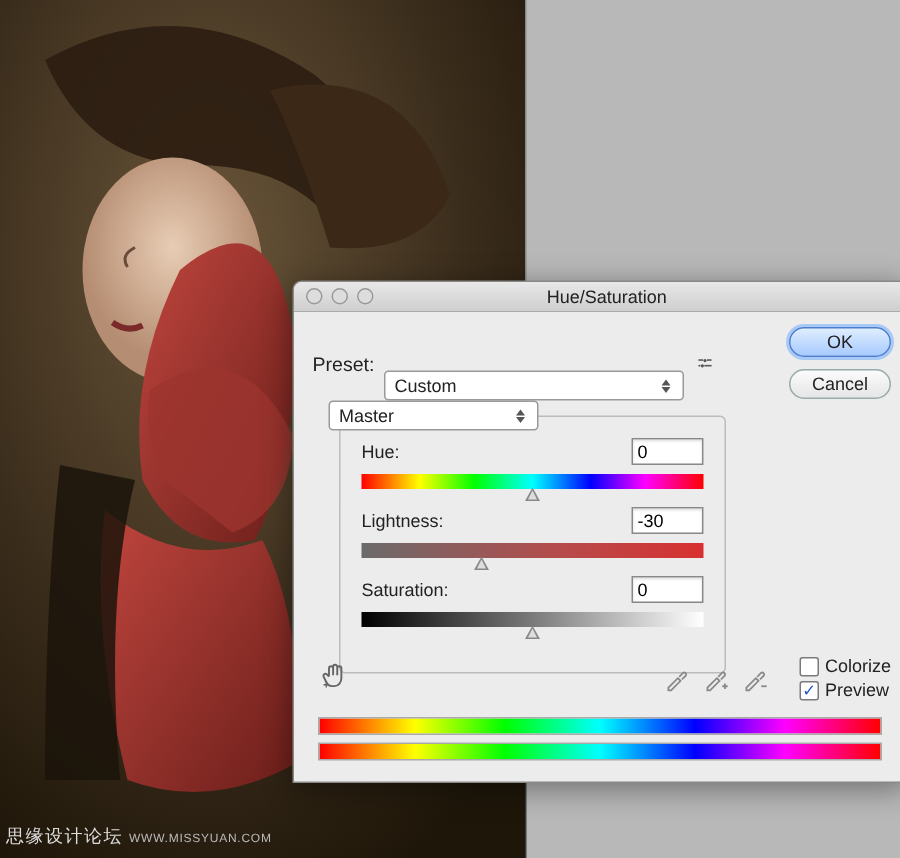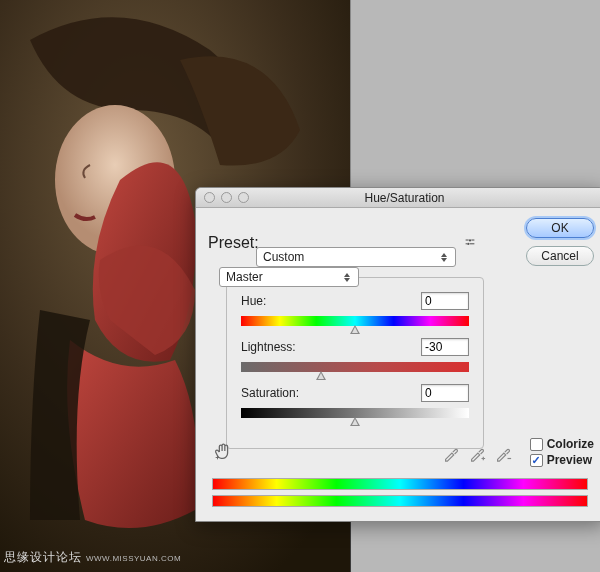--- a/index.html
+++ b/index.html
@@ -9,21 +9,21 @@
   .gray-lower { position: absolute; left: 0; top: 190px; width: 250px; height: 382px; background: #b8b8b8; }
 
   .dialog { position: absolute; left: 195px; top: 187px; width: 410px; height: 335px; background: #ececec; border: 1px solid #888; border-radius: 6px 6px 0 0; box-shadow: 0 4px 20px rgba(0,0,0,.4); font-size: 11px; color: #222; overflow: hidden; }
   .titlebar { height: 20px; background: linear-gradient(#e8e8e8, #cfcfcf); border-bottom: 1px solid #aaa; display: flex; align-items: center; border-radius: 6px 6px 0 0; }
   .traffic { display: flex; gap: 6px; padding-left: 8px; }
   .tl { width: 11px; height: 11px; border-radius: 50%; border: 1px solid #999; background: #ddd; }
   .title { flex: 1; text-align: center; font-size: 12px; padding-right: 44px; }
 
   .content { padding: 10px 12px; position: relative; height: calc(100% - 20px); }
   .preset-row { display: flex; align-items: center; gap: 6px; margin-bottom: 10px; }
-  .preset-row label { width: 42px; text-align: center; font-size: 16px; }
+  .preset-row label { width: 42px; text-align: center; font-size: 13px; }
   .select { display: flex; align-items: center; background: #fff; border: 1px solid #999; border-radius: 3px; height: 20px; padding: 0 6px; font-size: 12px; box-shadow: inset 0 1px 0 #fff; }
   .select-preset { width: 200px; justify-content: space-between; margin-top: 29px; }
   .select-master { width: 140px; justify-content: space-between; }
   .sel-arrows { width: 10px; display: flex; flex-direction: column; align-items: center; gap: 1px; }
   .sel-arrows span { width: 0; height: 0; border-left: 3px solid transparent; border-right: 3px solid transparent; }
   .sar-up { border-bottom: 4px solid #555; }
   .sar-dn { border-top: 4px solid #555; }
   .popup-icon { width: 16px; height: 14px; display: inline-flex; align-items: center; justify-content: center; color: #555; }
   .popup-icon svg { width: 14px; height: 14px; }
 
@@ -38,21 +38,21 @@
   .track.sat { background: linear-gradient(90deg, #6b6b6b 0%, #b84a4a 60%, #d83030 100%); }
   .track.light { background: linear-gradient(90deg, #000 0%, #7a7a7a 50%, #fff 100%); }
   .handle { position: absolute; width: 0; height: 0; border-left: 5px solid transparent; border-right: 5px solid transparent; border-bottom: 9px solid #888; top: 9px; transform: translateX(-5px); }
   .handle::after { content: ""; position: absolute; left: -3px; top: 2px; width: 0; height: 0; border-left: 3px solid transparent; border-right: 3px solid transparent; border-bottom: 6px solid #ddd; }
 
   .right-col { position: absolute; right: 10px; top: 10px; width: 68px; display: flex; flex-direction: column; gap: 8px; }
   .aqua-btn { height: 20px; border-radius: 10px; text-align: center; font-size: 12px; line-height: 18px; border: 1px solid #7a9fd6; background: linear-gradient(#eaf2ff, #bcd6ff); cursor: pointer; }
   .aqua-btn.ok { border-color: #4c7fd1; background: linear-gradient(#dfeeff, #a7caff); box-shadow: 0 0 0 2px #a8c9f6; }
   .aqua-btn.cancel { border-color: #9aa; background: linear-gradient(#fbfbfb, #e6e6e6); }
 
-  .checks { position: absolute; right: 10px; bottom: 52px; font-size: 12px; font-weight: bold; }
+  .checks { position: absolute; right: 10px; bottom: 52px; font-size: 12px; }
   .checks .row { display: flex; align-items: center; gap: 4px; margin: 2px 0; }
   .cb { width: 13px; height: 13px; border: 1px solid #7a7a7a; border-radius: 2px; background: #fff; display: inline-flex; align-items: center; justify-content: center; font-size: 11px; color: #2257c7; }
 
   .bottom-left { position: absolute; left: 16px; bottom: 56px; display: flex; align-items: center; }
   .finger-icon svg { width: 22px; height: 22px; color: #666; }
   .droppers { position: absolute; right: 92px; bottom: 56px; display: flex; gap: 8px; color: #888; }
   .droppers svg { width: 18px; height: 18px; }
 
   .spectrum-bars { position: absolute; left: 16px; right: 16px; bottom: 14px; display: flex; flex-direction: column; gap: 5px; }
   .spectrum { height: 12px; background: linear-gradient(90deg, #ff0000 0%, #ffff00 17%, #00ff00 33%, #00ffff 50%, #0000ff 67%, #ff00ff 83%, #ff0000 100%); border: 1px solid #aaa; }

